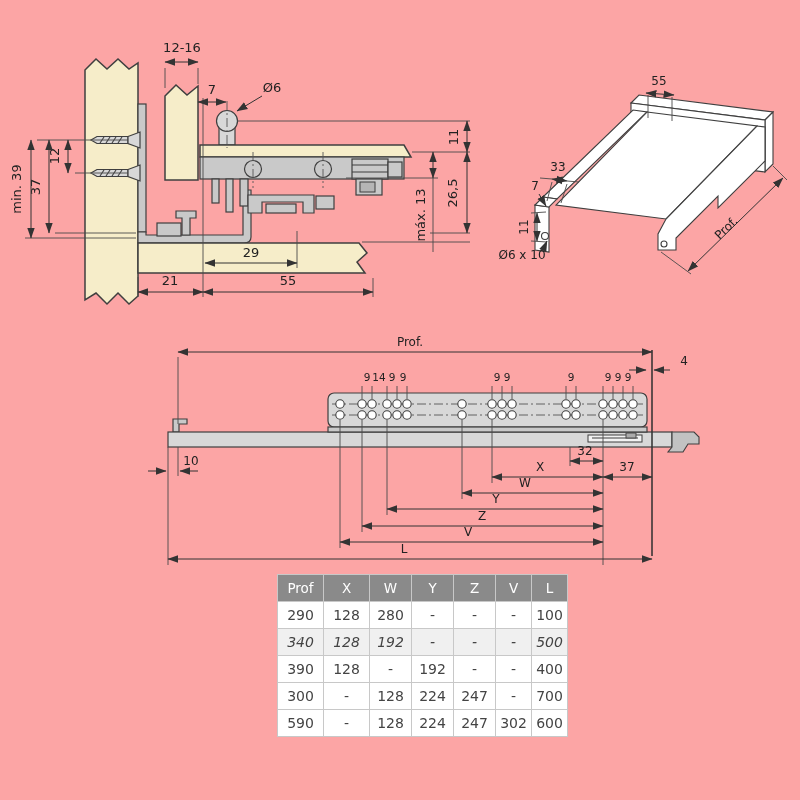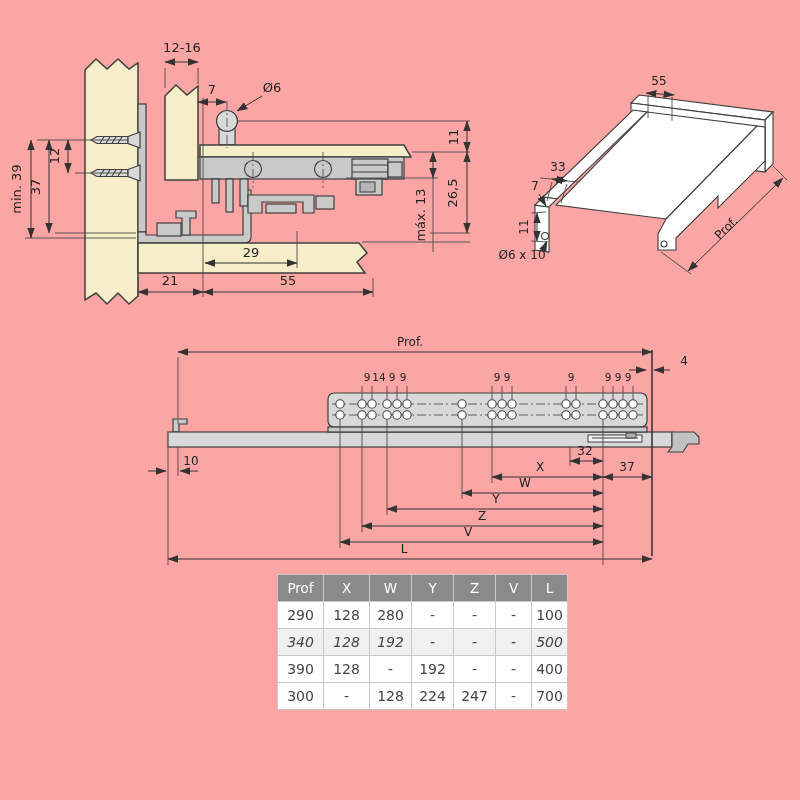--- a/index.html
+++ b/index.html
@@ -330,17 +330,26 @@
   </tr>
   <tr>
     <td>300</td>
     <td>-</td>
     <td>128</td>
     <td>224</td>
     <td>247</td>
     <td>-</td>
     <td>700</td>
   </tr>
+  <tr>
+    <td>590</td>
+    <td>-</td>
+    <td>128</td>
+    <td>224</td>
+    <td>247</td>
+    <td>302</td>
+    <td>600</td>
+  </tr>
 </tbody>
       </table>
 </div>
 
 </div>
 
 </body></html>

